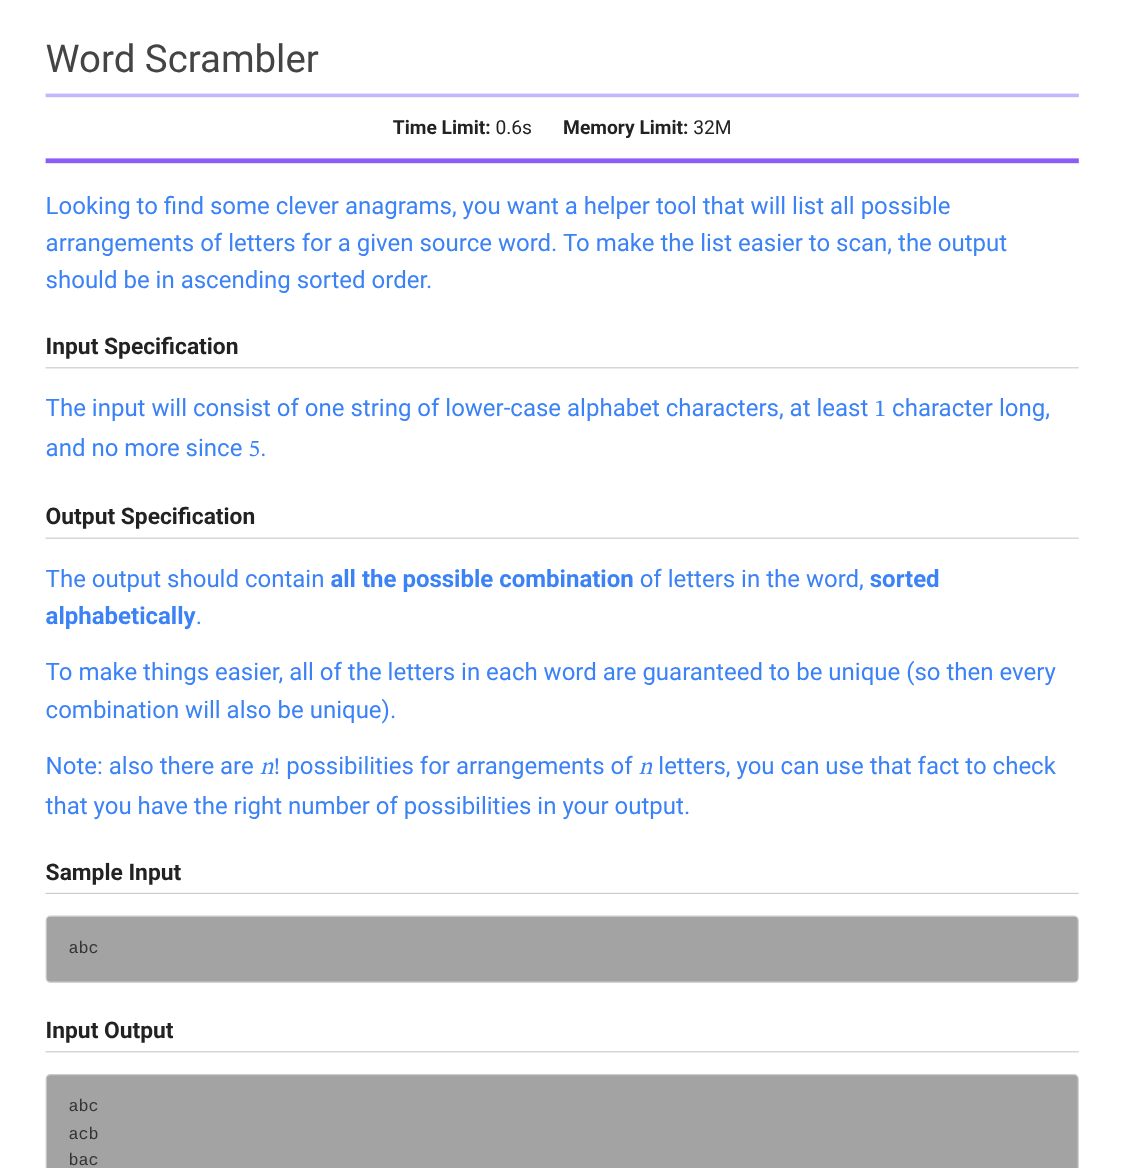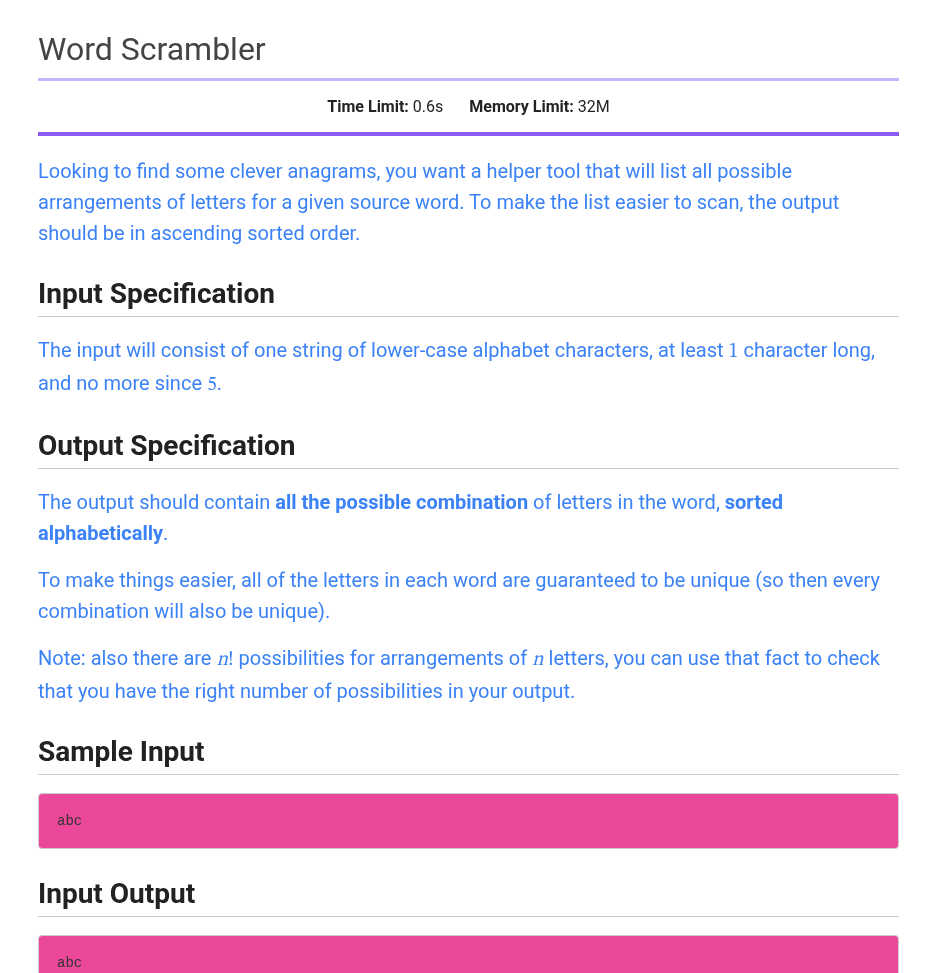--- a/index.html
+++ b/index.html
@@ -37,38 +37,38 @@
       display: inline-block;
       width: 18px;
     }
     p.body {
       font-size: 20px;
       line-height: 1.55;
       color: #3b82f6;
       margin-bottom: 16px;
     }
     h3.section {
-      font-size: 28px;
+      font-size: 19px;
       font-weight: 700;
       color: #222;
       margin-top: 28px;
       padding-bottom: 6px;
       border-bottom: 1px solid #ccc;
       margin-bottom: 18px;
     }
     .mathvar {
       font-family: "Cambria Math", "STIX Two Math", "Latin Modern Math", Georgia, serif;
       font-style: italic;
     }
     .mathnum {
       font-family: "Cambria Math", "STIX Two Math", "Latin Modern Math", Georgia, serif;
       font-style: normal;
     }
     pre.codeblock {
-      background: #ec4899;
+      background: #a3a3a3;
       border: 1px solid #ccc;
       border-radius: 4px;
       padding: 16px 18px;
       font-family: Consolas, "Courier New", monospace;
       font-size: 14px;
       line-height: 1.6;
       color: #333;
       white-space: pre;
       margin-top: 10px;
       margin-bottom: 10px;

